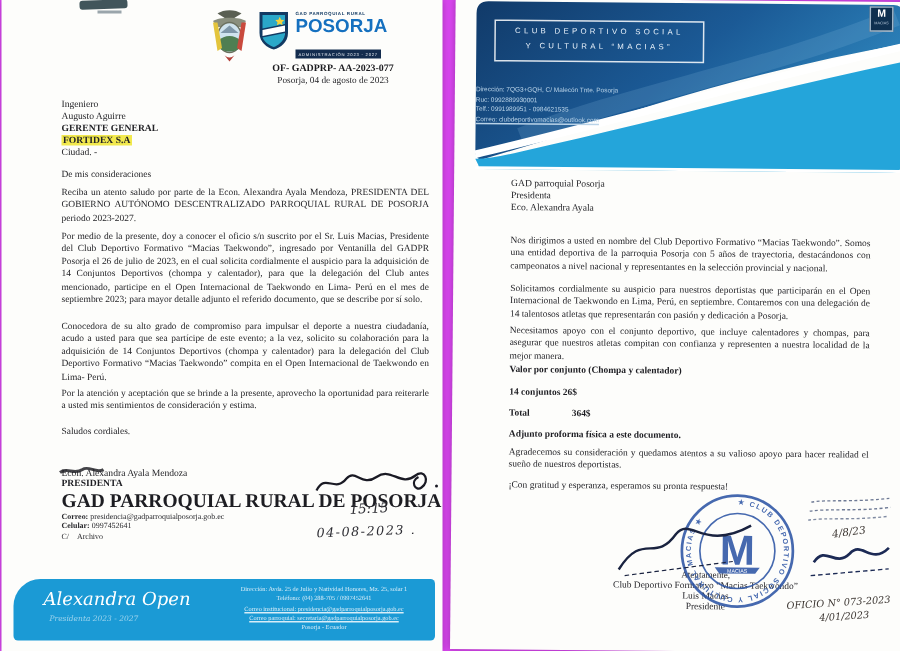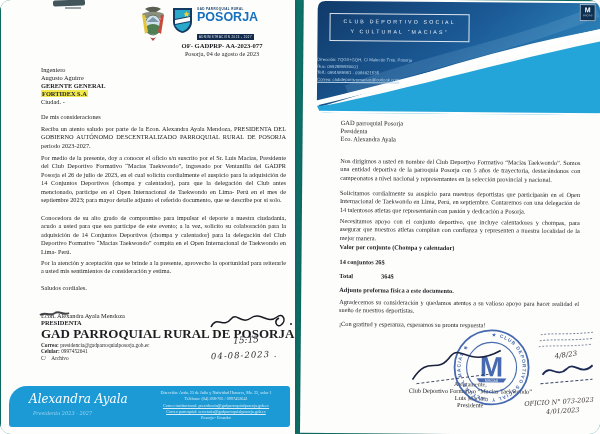--- a/index.html
+++ b/index.html
@@ -1,17 +1,17 @@
 <!DOCTYPE html>
 <html><head>
 <meta charset="utf-8">
 <style>
   html,body{margin:0;padding:0;}
-  #canvas{position:relative;width:600px;height:434px;background:#0f766e;overflow:hidden;
-          font-family:"Liberation Serif", serif;border-radius:11px;}
+  #canvas{position:relative;width:600px;height:434px;background:#d946ef;overflow:hidden;
+          font-family:"Liberation Serif", serif;}
   .page{position:absolute;background:#fdfdfb;box-shadow:0 0 5px rgba(0,0,0,.28);}
   .abs{position:absolute;}
   .body-text{font-size:6.3px;line-height:1.34;color:#232327;text-align:justify;width:245px;}
   .r-body{font-size:6.3px;line-height:1.34;color:#1d1d22;text-align:justify;width:240px;}
   .bold{font-weight:700;}
   .recip-line{font-size:6.4px;line-height:1.25;color:#232327;}
   .hl{background:#f2e94e;padding:0 1px;}
   .sig-small{font-size:5.3px;color:#2a2a2e;line-height:1.2;}
   .hand{font-family:"DejaVu Serif", serif;font-style:italic;color:#2e2e34;}
   .footer-band{position:absolute;left:8px;top:386px;width:281px;height:41px;
@@ -93,21 +93,21 @@
     </svg>
 
     <svg class="abs" style="left:206px;top:309px;" width="88" height="26" viewBox="0 0 88 26">
       <path d="M4,18 C10,6 16,20 24,10 C30,3 34,16 44,9 C54,2 60,16 70,8 C76,3 80,12 74,16 C70,19 66,12 72,9" stroke="#1a1a24" stroke-width="1.5" fill="none"></path>
       <circle cx="84" cy="15" r="1" fill="#1a1a24"></circle>
     </svg>
     <div class="abs hand" style="left:232px;top:335px;font-size:9px;transform:rotate(-3deg);">15:15</div>
     <div class="abs hand" style="left:210px;top:350px;font-size:8.5px;letter-spacing:1px;transform:rotate(-2deg);">04-08-2023 .</div>
 
     <div class="footer-band">
-      <div class="abs script" style="left:20px;top:6px;font-size:12px;">Alexandra Ayala</div>
+      <div class="abs script" style="left:20px;top:6px;font-size:12px;">Alexandra Open</div>
       <div class="abs script" style="left:24px;top:24px;font-size:5px;opacity:.55;">Presidenta 2023 - 2027</div>
       <div class="abs" style="left:138px;top:4px;width:138px;text-align:center;">
         <div class="footer-line">Dirección: Avda. 25 de Julio y Natividad Honores, Mz. 25, solar 1</div>
         <div class="footer-line">Teléfono: (04) 288-705 / 0997452641</div>
         <div class="footer-line" style="text-decoration:underline;">Correo institucional: presidencia@gadparroquialposorja.gob.ec</div>
         <div class="footer-line" style="text-decoration:underline;">Correo parroquial: secretaria@gadparroquialposorja.gob.ec</div>
         <div class="footer-line">Posorja - Ecuador</div>
       </div>
     </div>
   </div>

